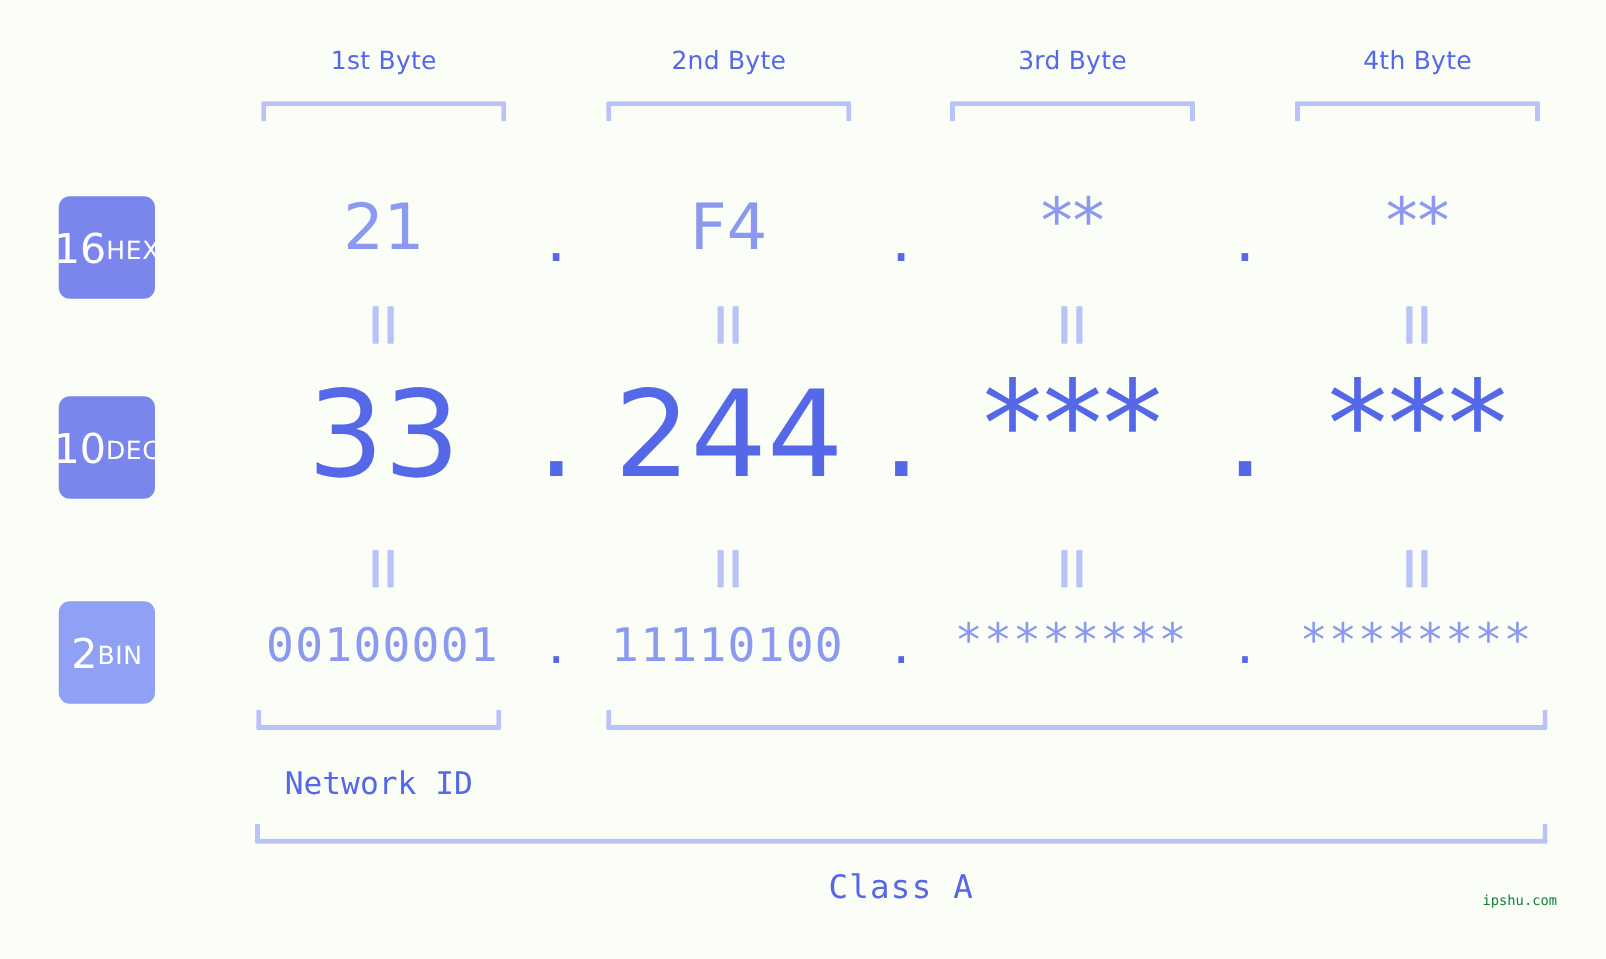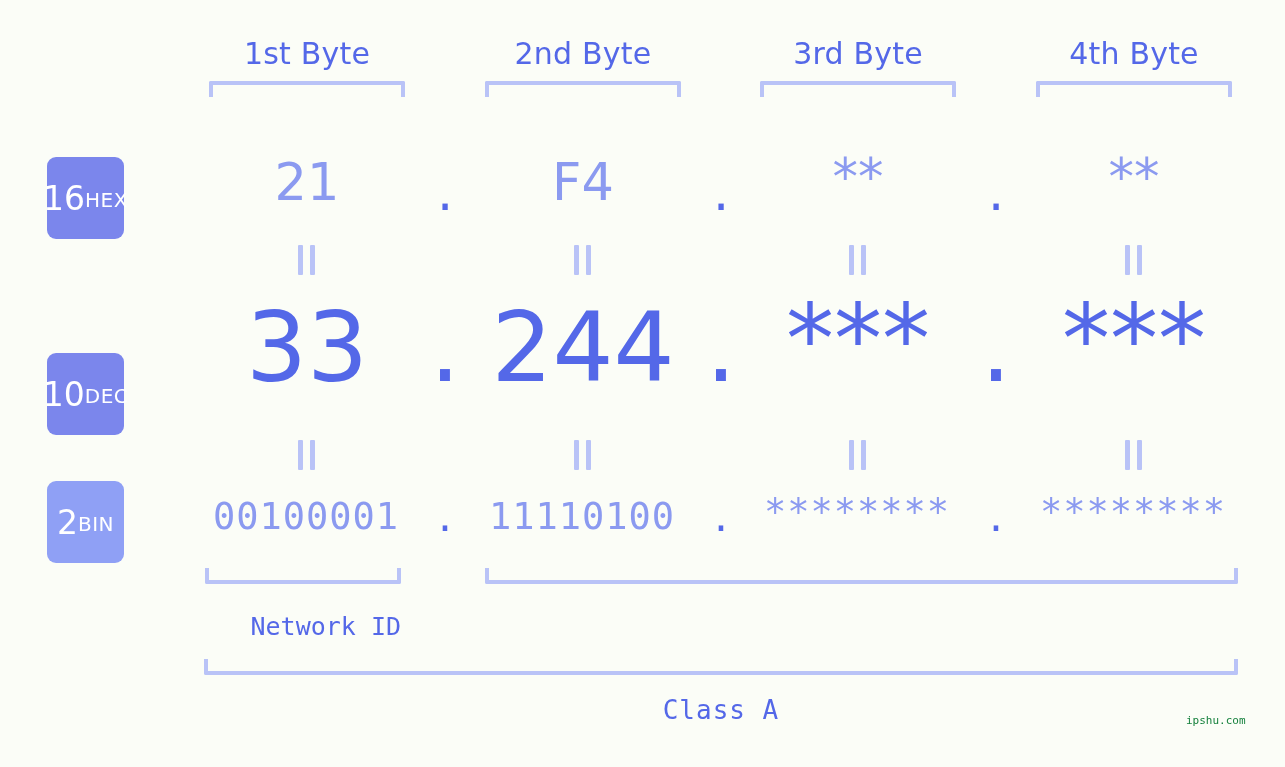--- a/index.html
+++ b/index.html
@@ -19,21 +19,21 @@
     width: 1285px;
     height: 767px;
   }
 
   
   .abs { position: absolute; }
 
   
   .byte-label {
     font-family: "DejaVu Sans", sans-serif;
-    font-size: 30px;
+    font-size: 20px;
     color: #5468e8;
     text-align: center;
     letter-spacing: 0.2px;
     white-space: nowrap;
   }
 
   
   .bracket-top {
     border-top: 4px solid #b9c3f7;
     border-left: 4px solid #b9c3f7;
@@ -70,21 +70,21 @@
     letter-spacing: 0px;
   }
   .badge .unit {
     font-family: "DejaVu Sans", sans-serif;
     font-size: 20px;
     font-weight: 400;
     margin-top: 3px;
     letter-spacing: 0.5px;
   }
   .badge-hex { background: #7b86ec; }
-  .badge-dec { background: #7b86ec; margin-top: 36px; }
+  .badge-dec { background: #7b86ec; }
   .badge-bin { background: #8fa0f5; }
 
   
   .hex-val {
     font-family: "DejaVu Sans", sans-serif;
     font-size: 51px;
     color: #8b9af0;
     text-align: center;
     white-space: nowrap;
     line-height: 1;
@@ -146,21 +146,21 @@
     display: block;
   }
   .eq-sep i:nth-child(1) { left: 4px; }
   .eq-sep i:nth-child(2) { left: 16px; }
 
   
   .id-label {
     font-family: "DejaVu Sans Mono", monospace;
     font-size: 25px;
     color: #5468e8;
-    text-align: right;
+    text-align: center;
     white-space: nowrap;
   }
   .class-label {
     font-family: "DejaVu Sans Mono", monospace;
     font-size: 26px;
     color: #5468e8;
     text-align: center;
     white-space: nowrap;
     letter-spacing: 1px;
   }

